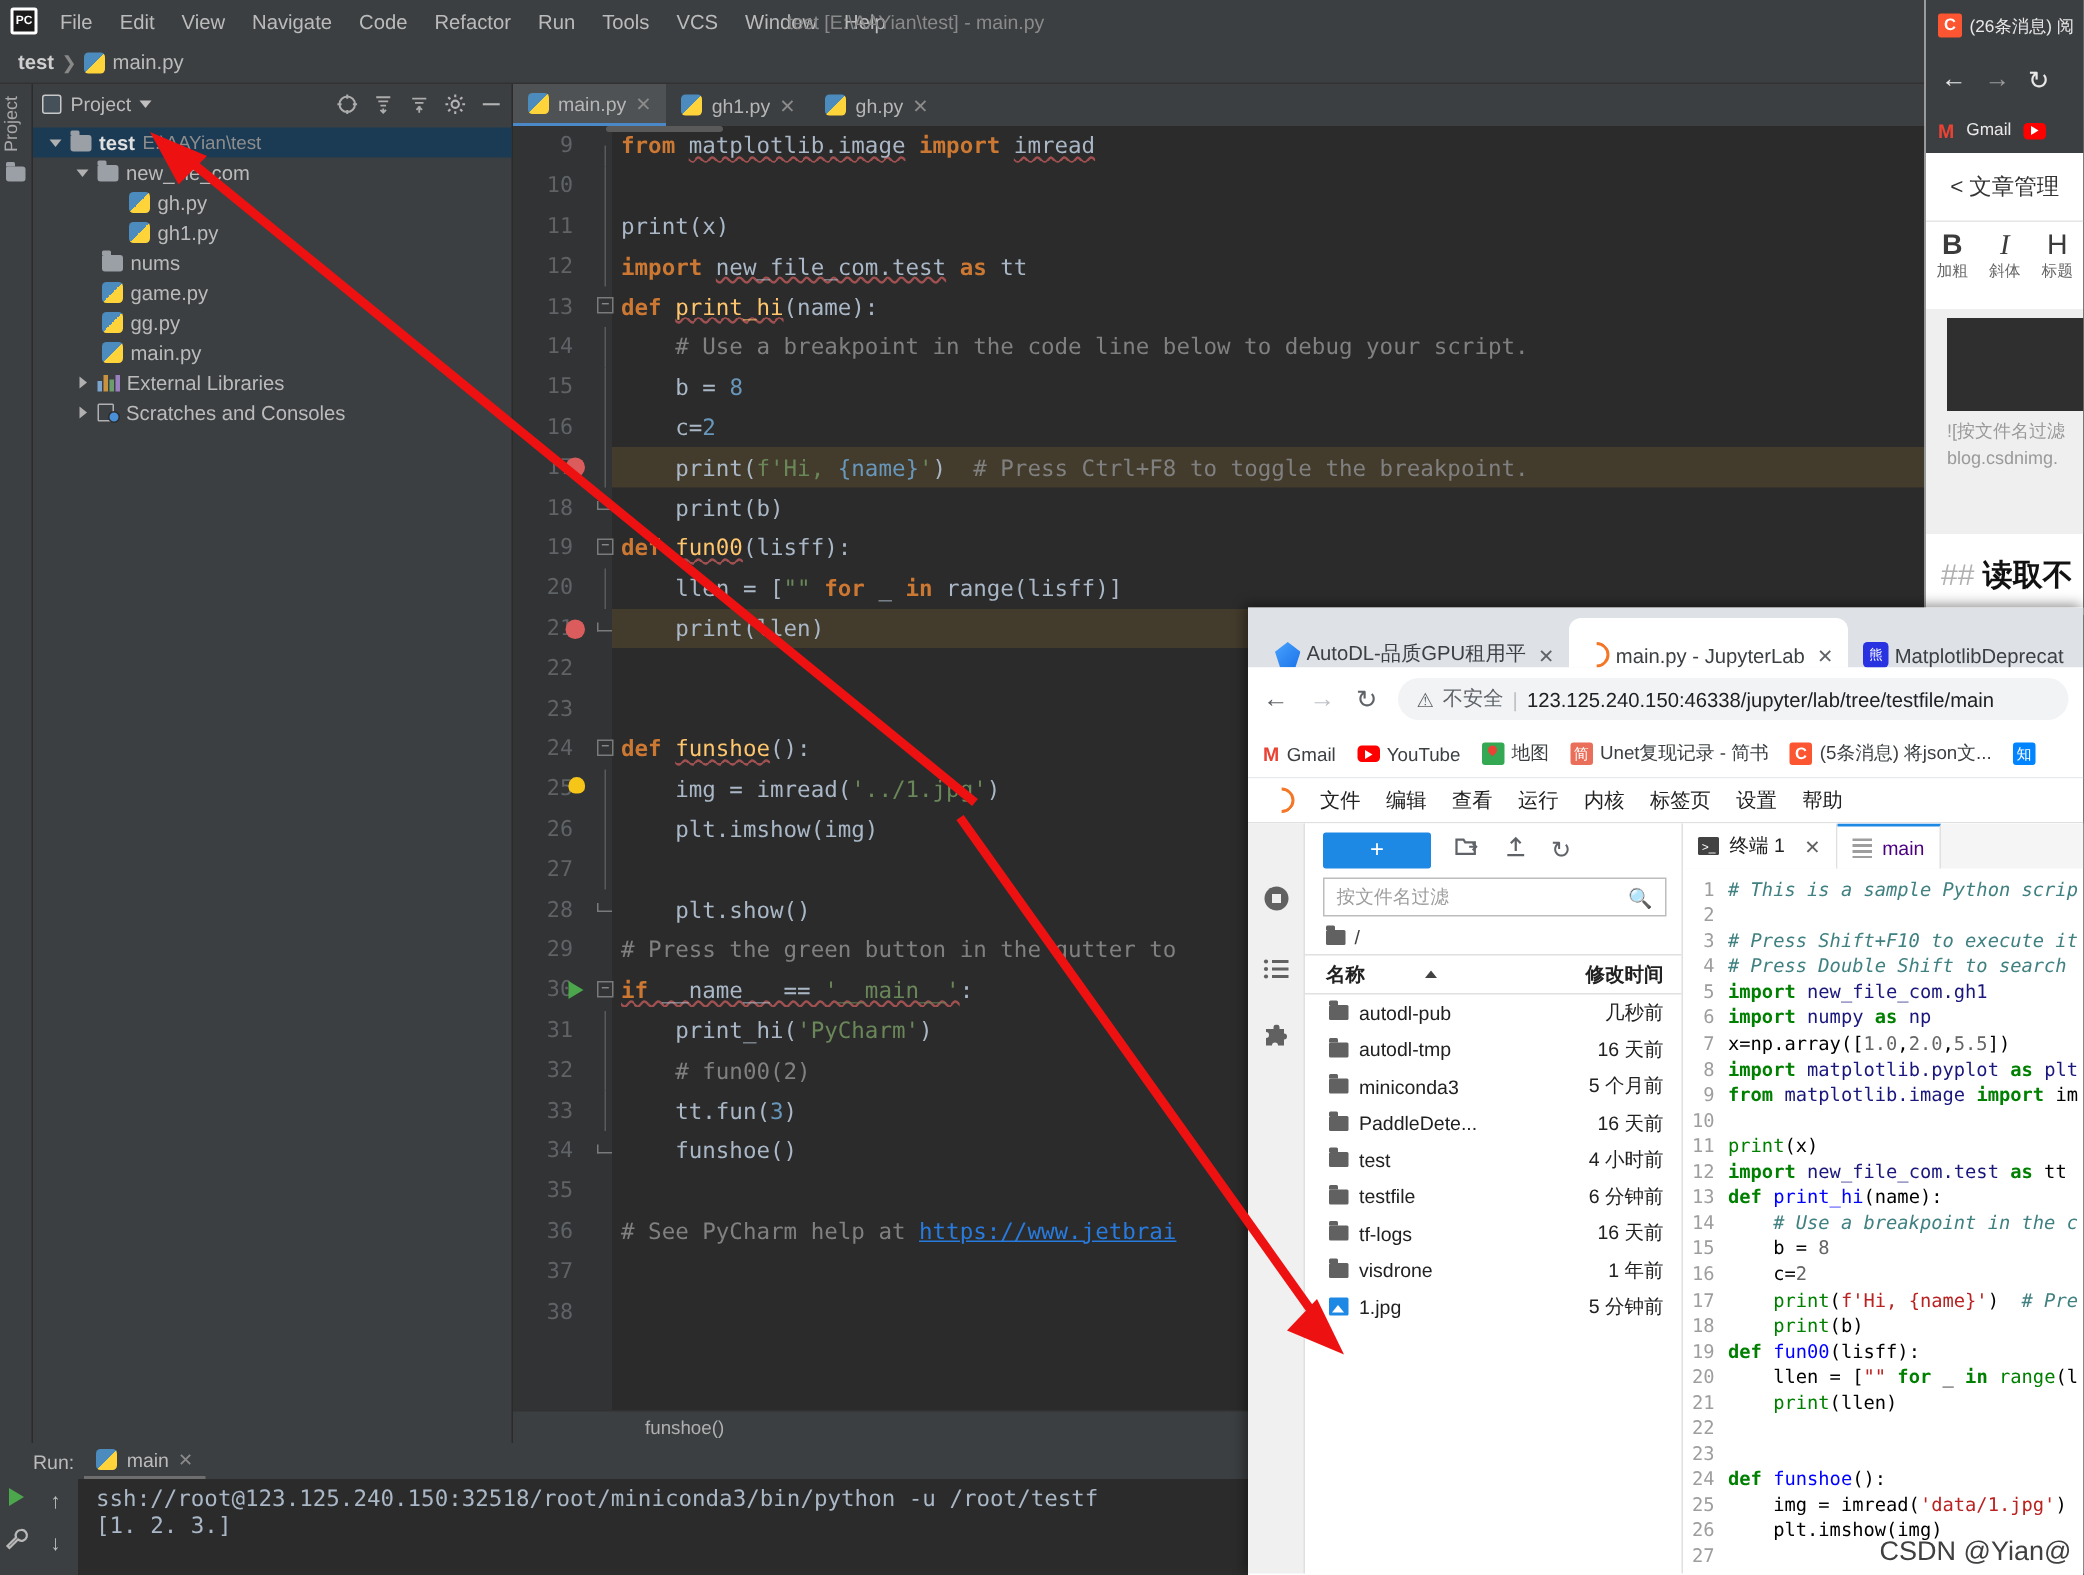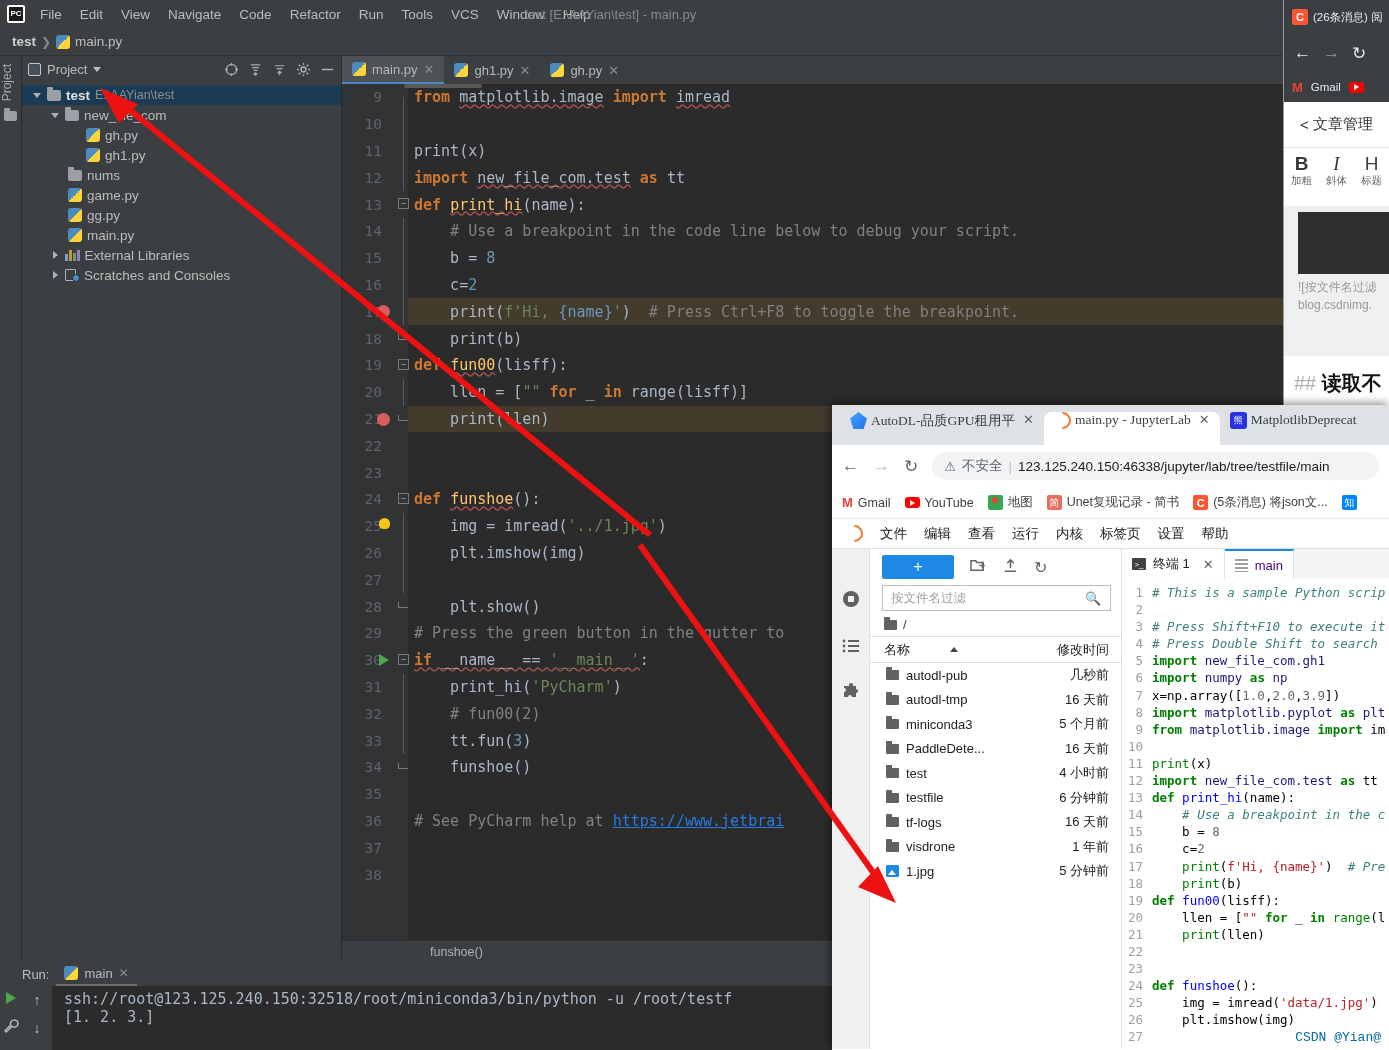--- a/index.html
+++ b/index.html
@@ -289,25 +289,24 @@
   .chrome {
     position: absolute; left: 832px; top: 405px; width: 557px; height: 645px;
     background: #ffffff; box-shadow: -2px -2px 8px rgba(0,0,0,.45);
     overflow: hidden;
   }
   .ch-tabstrip {
     height: 40px; background: #dee1e6; display: flex; align-items: flex-end;
     padding-left: 8px; gap: 0;
   }
   .ch-tab {
-    height: 33px; display: flex; align-items: flex-start; gap: 4px;
+    height: 33px; display: flex; align-items: flex-end; gap: 4px;
     padding: 0 10px; font-size: 13.5px; color: #3c4043;
     border-radius: 8px 8px 0 0; white-space: nowrap; max-width: 215px;
     overflow: hidden;
-    font-family: Liberation Serif, serif;
   }
   .ch-tab.active { background: #ffffff; }
   .ch-tab .tabx { margin-left: 4px; color: #5f6368; font-size: 13px; }
   .favicon { width: 17px; height: 17px; flex: none; border-radius: 3px; }
   .fav-autodl {
     background: linear-gradient(135deg,#4aa3ff,#1a73e8);
     clip-path: polygon(50% 0,100% 38%,80% 100%,20% 100%,0 38%);
   }
   .fav-jup {
     border: 2.5px solid #f37726; border-radius: 50%; background: transparent;
@@ -406,21 +405,21 @@
   .fo-dark {
     width: 13px; height: 10px; background: #616161; border-radius: 1px;
     position: relative; flex: none;
   }
   .fo-dark::before {
     content:""; position:absolute; top:-3px; left:0; width:6px; height:3px;
     background:#616161; border-radius:1px 1px 0 0;
   }
   .fhead {
     height: 26px; display: flex; align-items: center; font-size: 13px;
-    font-weight: normal; color: #212121; border-bottom: 1px solid #e0e0e0;
+    font-weight: bold; color: #212121; border-bottom: 1px solid #e0e0e0;
   }
   .fhead .cname { padding-left: 14px; display: flex; align-items: center; gap: 40px; }
   .fhead .ctime { margin-left: auto; padding-right: 12px; }
   .up-tri { width:0;height:0;border-left:4px solid transparent;border-right:4px solid transparent;border-bottom:5px solid #424242; }
   .frow {
     height: 24.5px; display: flex; align-items: center; gap: 7px;
     padding-left: 16px; font-size: 13px; color: #212121;
   }
   .frow .ftime { margin-left: auto; padding-right: 12px; }
   .img-file {
@@ -463,22 +462,22 @@
   }
   .jk  { color: #008000; font-weight: bold; }
   .jc  { color: #408080; font-style: italic; }
   .js  { color: #ba2121; }
   .jn  { color: #666666; }
   .jf  { color: #0000ff; }
   .jb  { color: #008000; }
   .jd  { color: #19177c; }
   .jt  { color: #000000; }
   .watermark {
-    position: absolute; right: 8px; bottom: 4px; font-size: 13px;
-    color: #0369a1; font-family: Liberation Mono, monospace;
+    position: absolute; right: 8px; bottom: 4px; font-size: 18px;
+    color: #404040; font-family: Liberation Sans, sans-serif;
   }
 
   
   .arrows { position: absolute; inset: 0; pointer-events: none; }
 </style>
 </head>
 <body>
 
 <div id="root">
 
@@ -974,21 +973,21 @@
           </div>
         </div>
 
         <div class="jcode">
           <div class="jline"><span class="jln">1</span><span class="jc"># This is a sample Python scrip</span></div>
           <div class="jline"><span class="jln">2</span></div>
           <div class="jline"><span class="jln">3</span><span class="jc"># Press Shift+F10 to execute it</span></div>
           <div class="jline"><span class="jln">4</span><span class="jc"># Press Double Shift to search </span></div>
           <div class="jline"><span class="jln">5</span><span class="jk">import</span><span class="jt"> </span><span class="jd">new_file_com.gh1</span></div>
           <div class="jline"><span class="jln">6</span><span class="jk">import</span><span class="jt"> </span><span class="jd">numpy</span><span class="jt"> </span><span class="jk">as</span><span class="jt"> </span><span class="jd">np</span></div>
-          <div class="jline"><span class="jln">7</span><span class="jt">x=np.array([</span><span class="jn">1.0</span><span class="jt">,</span><span class="jn">2.0</span><span class="jt">,</span><span class="jn">3.9</span><span class="jt">])</span></div>
+          <div class="jline"><span class="jln">7</span><span class="jt">x=np.array([</span><span class="jn">1.0</span><span class="jt">,</span><span class="jn">2.0</span><span class="jt">,</span><span class="jn">5.5</span><span class="jt">])</span></div>
           <div class="jline"><span class="jln">8</span><span class="jk">import</span><span class="jt"> </span><span class="jd">matplotlib.pyplot</span><span class="jt"> </span><span class="jk">as</span><span class="jt"> </span><span class="jd">plt</span></div>
           <div class="jline"><span class="jln">9</span><span class="jk">from</span><span class="jt"> </span><span class="jd">matplotlib.image</span><span class="jt"> </span><span class="jk">import</span><span class="jt"> im</span></div>
           <div class="jline"><span class="jln">10</span></div>
           <div class="jline"><span class="jln">11</span><span class="jb">print</span><span class="jt">(x)</span></div>
           <div class="jline"><span class="jln">12</span><span class="jk">import</span><span class="jt"> </span><span class="jd">new_file_com.test</span><span class="jt"> </span><span class="jk">as</span><span class="jt"> tt</span></div>
           <div class="jline"><span class="jln">13</span><span class="jk">def</span><span class="jt"> </span><span class="jf">print_hi</span><span class="jt">(name):</span></div>
           <div class="jline"><span class="jln">14</span><span class="jc">    # Use a breakpoint in the c</span></div>
           <div class="jline"><span class="jln">15</span><span class="jt">    b = </span><span class="jn">8</span></div>
           <div class="jline"><span class="jln">16</span><span class="jt">    c=</span><span class="jn">2</span></div>
           <div class="jline"><span class="jln">17</span><span class="jb">    print</span><span class="jt">(</span><span class="js">f'Hi, {name}'</span><span class="jt">)  </span><span class="jc"># Pre</span></div>

